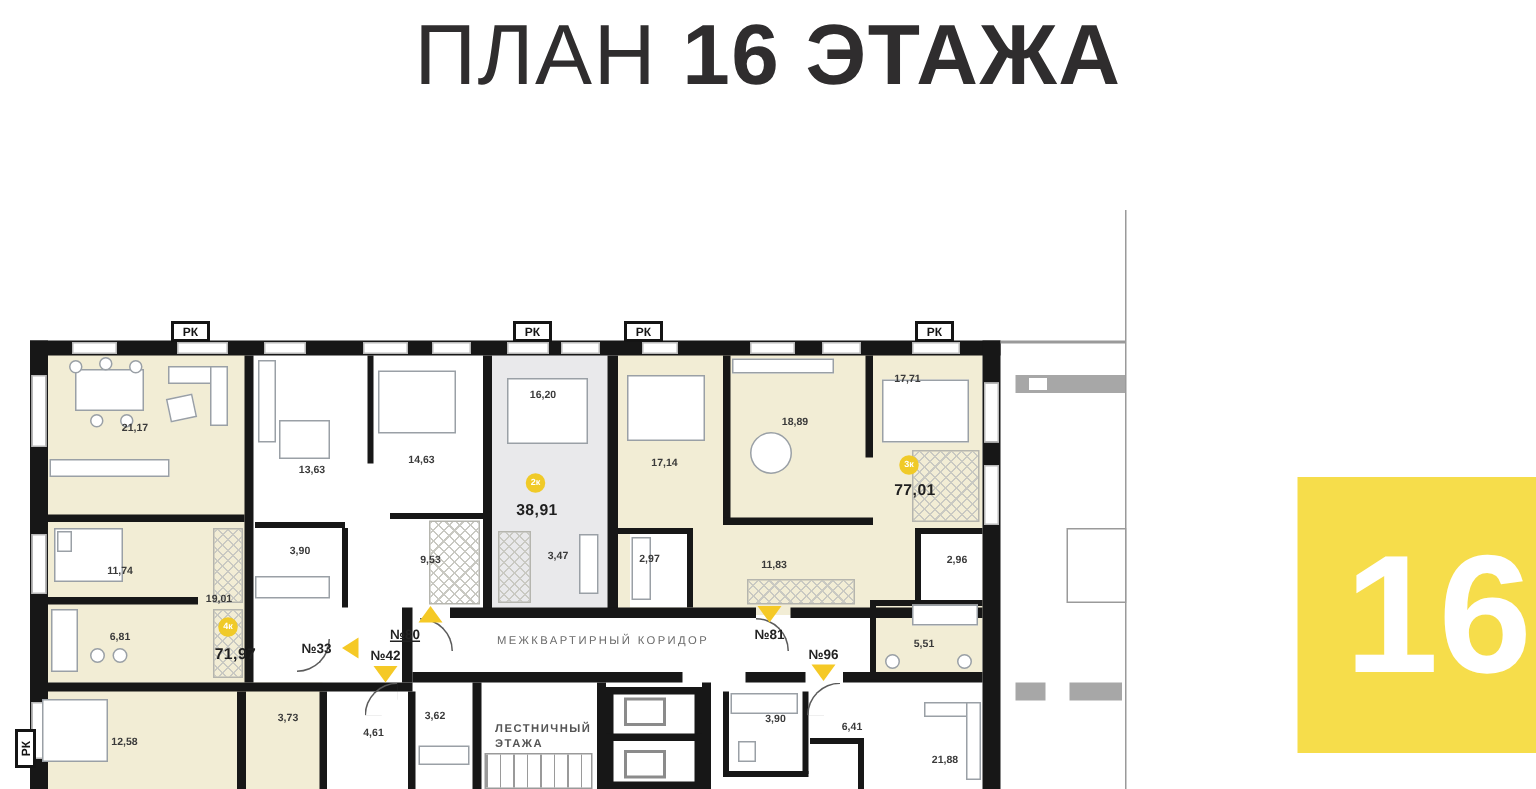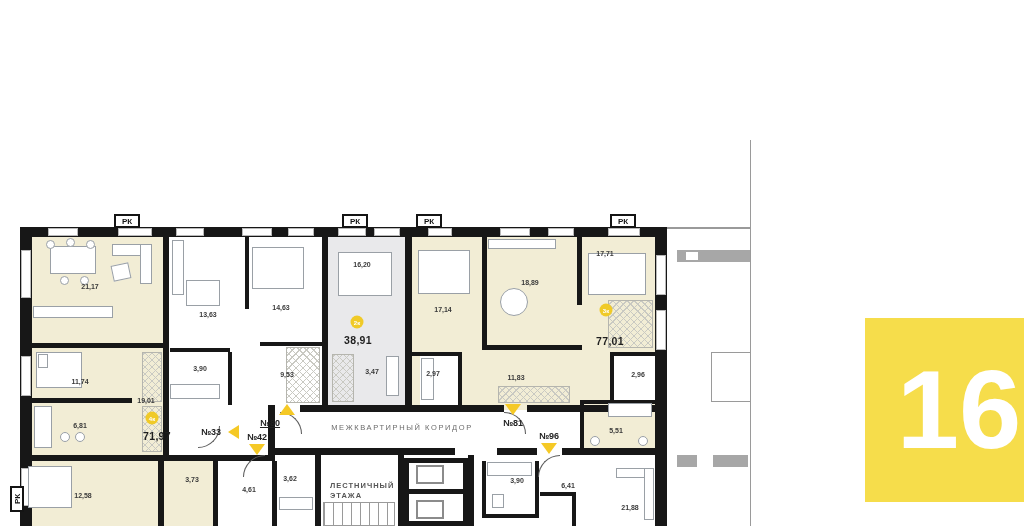--- a/index.html
+++ b/index.html
@@ -47,20 +47,23 @@
   .tri-left{border-top:7px solid transparent;border-bottom:7px solid transparent;border-right:11px solid #f5c926;}
   .floor-badge{position:absolute;left:833px;top:318px;width:188px;height:184px;background:#f6dd4b;
                display:flex;align-items:center;justify-content:center;margin-left:32px;}
   .floor-badge span{font-size:112px;font-weight:700;color:#ffffff;line-height:1;}
 </style>
 </head>
 <body>
 
 <div id="stage">
 
+  <div class="title">
+    <span class="reg">ПЛАН</span><span> </span><span class="bold">16 ЭТАЖА</span>
+  </div>
 
   <i class="b fill-cream" style="left:25px;top:235px;width:140px;height:220px;"></i>
   <i class="b fill-cream" style="left:25px;top:455px;width:190px;height:71px;"></i>
   <i class="b fill-gray" style="left:328px;top:235px;width:77px;height:170px;"></i>
   <i class="b fill-cream" style="left:412px;top:235px;width:243px;height:175px;"></i>
   <i class="b fill-white" style="left:420px;top:354px;width:38px;height:51px;"></i>
   <i class="b fill-white" style="left:612px;top:356px;width:43px;height:49px;"></i>
   <i class="b fill-cream" style="left:580px;top:400px;width:75px;height:53px;"></i>
 
   <i class="b wall" style="left:20px;top:227px;width:647px;height:10px;"></i>
@@ -227,21 +230,21 @@
   <span class="lbl" style="left:568px;top:485px;">6,41</span>
   <span class="lbl" style="left:630px;top:507px;">21,88</span>
 
   <div class="badge" style="left:357px;top:322px;">
       <span>2к</span>
     </div>
   <span class="lbl big" style="left:358px;top:340px;">38,91</span>
   <div class="badge" style="left:606px;top:310px;">
       <span>3к</span>
     </div>
-  <span class="lbl big" style="left:610px;top:341px;">77,01</span>
+  <span class="lbl big" style="left:610px;top:327px;">77,01</span>
   <div class="badge" style="left:152px;top:418px;">
       <span>4к</span>
     </div>
   <span class="lbl big" style="left:157px;top:436px;">71,97</span>
 
   <span class="lbl apt" style="left:211px;top:432px;">№33</span>
   <i class="tri tri-left" style="left:228px;top:425px;"></i>
   <span class="lbl apt" style="left:257px;top:437px;">№42</span>
   <i class="tri tri-down" style="left:249px;top:444px;"></i>
   <span class="lbl apt" style="left:270px;top:423px;text-decoration:underline;">№80</span>

